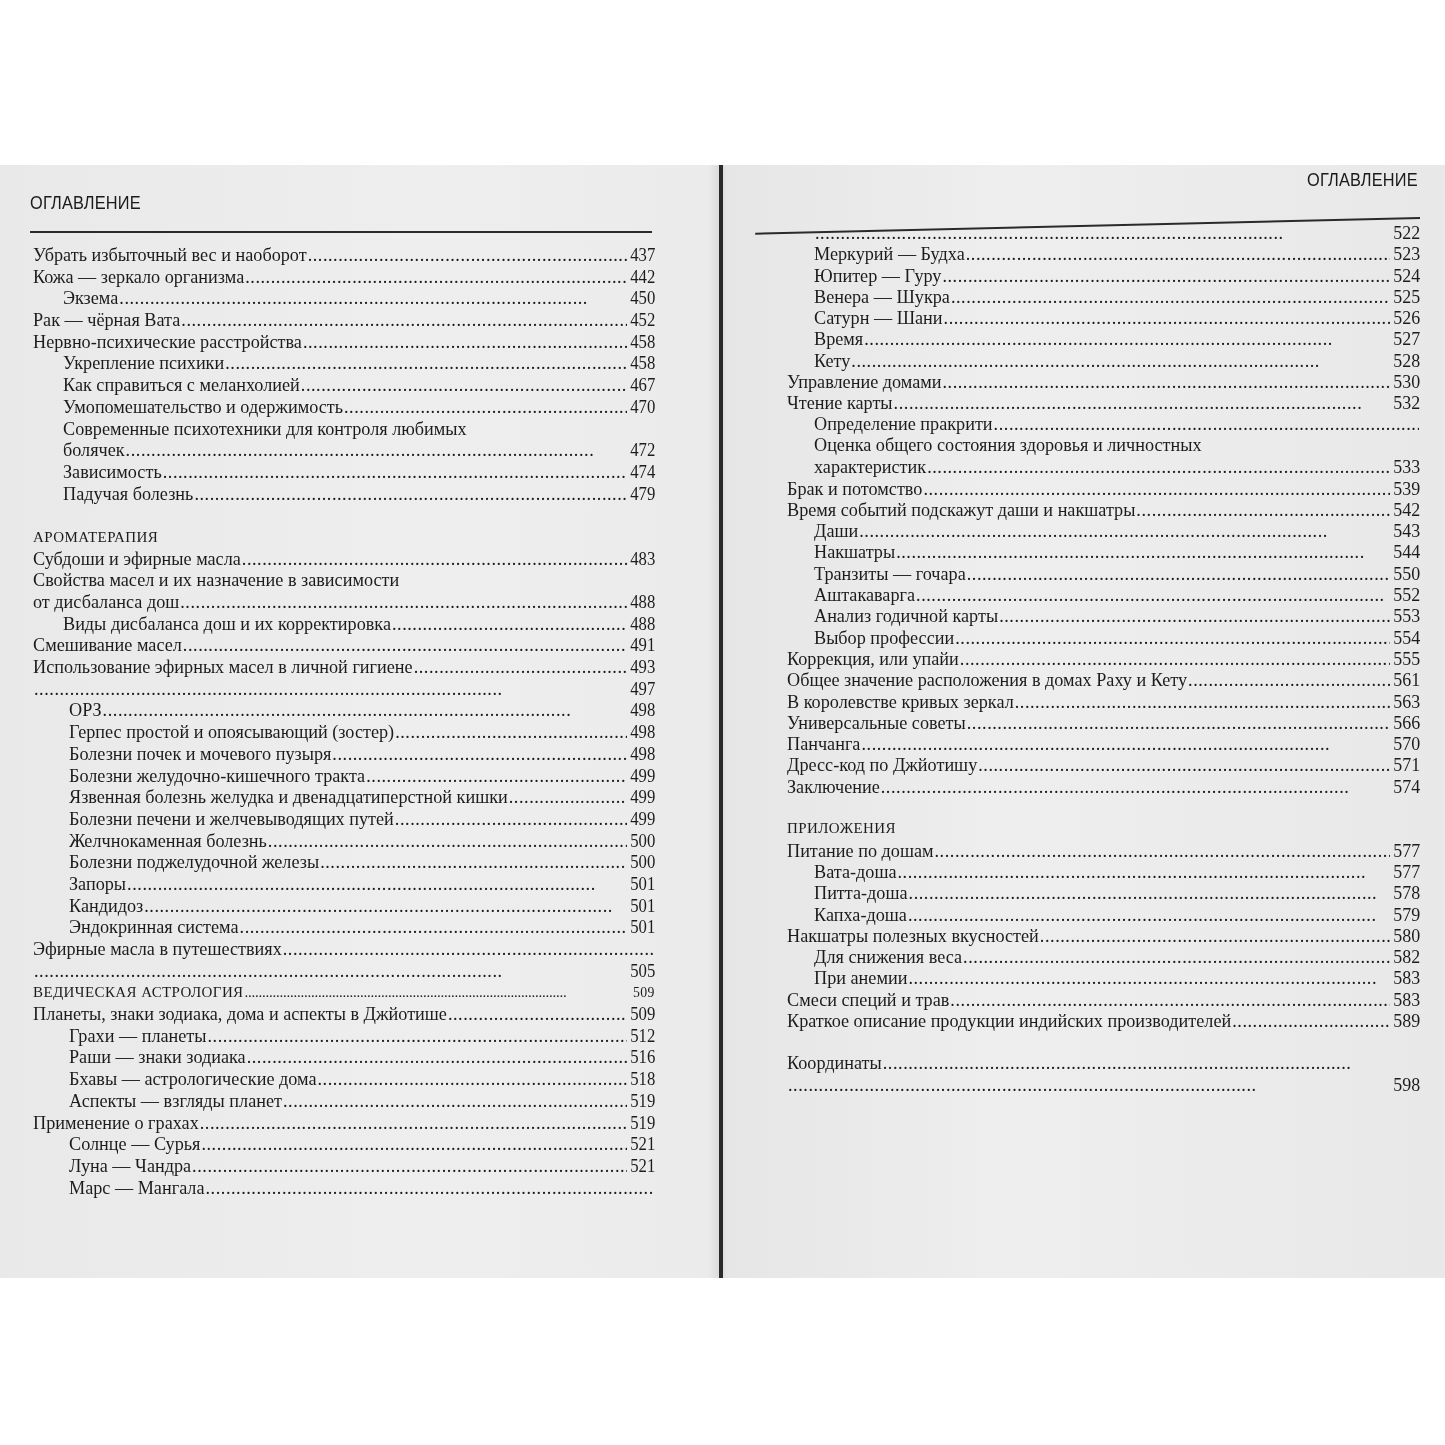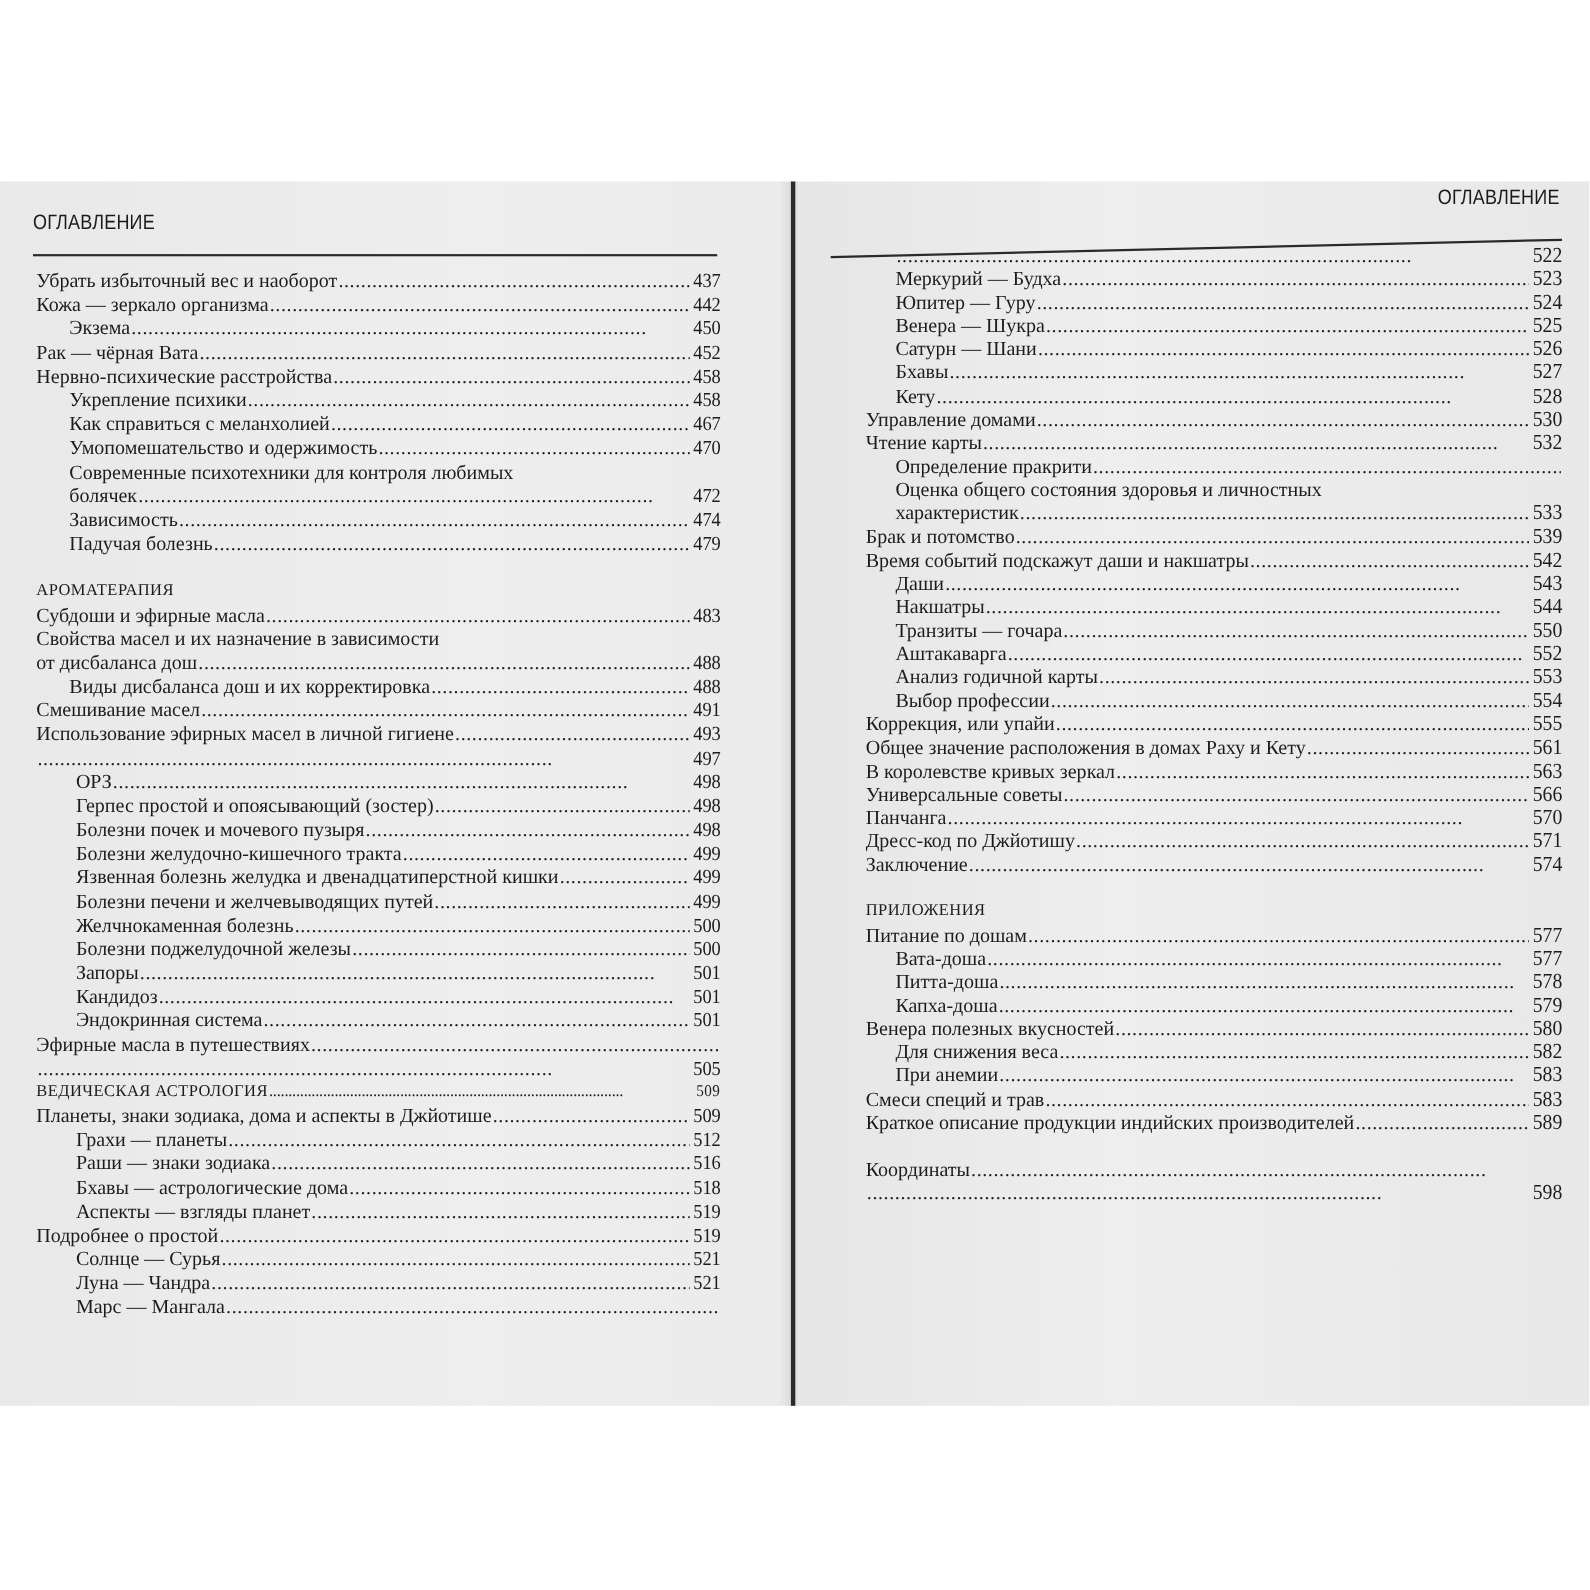--- a/index.html
+++ b/index.html
@@ -257,21 +257,21 @@
         <span class="title">Бхавы — астрологические дома</span>
         <span class="leader"></span>
         <span class="pg">518</span>
       </li>
       <li class="entry sub2">
         <span class="title">Аспекты — взгляды планет</span>
         <span class="leader"></span>
         <span class="pg">519</span>
       </li>
       <li class="entry">
-        <span class="title">Подробнее о простой</span>
+        <span class="title">Применение о грахах</span>
         <span class="leader"></span>
         <span class="pg">519</span>
       </li>
       <li class="entry sub2">
         <span class="title">Солнце — Сурья</span>
         <span class="leader"></span>
         <span class="pg">521</span>
       </li>
       <li class="entry sub2">
         <span class="title">Луна — Чандра</span>
@@ -311,21 +311,21 @@
         <span class="title">Венера — Шукра</span>
         <span class="leader"></span>
         <span class="pg">525</span>
       </li>
       <li class="entry sub">
         <span class="title">Сатурн — Шани</span>
         <span class="leader"></span>
         <span class="pg">526</span>
       </li>
       <li class="entry sub">
-        <span class="title">Бхавы</span>
+        <span class="title">Время</span>
         <span class="leader"></span>
         <span class="pg">527</span>
       </li>
       <li class="entry sub">
         <span class="title">Кету</span>
         <span class="leader"></span>
         <span class="pg">528</span>
       </li>
       <li class="entry">
         <span class="title">Управление домами</span>
@@ -447,21 +447,21 @@
         <span class="title">Питта-доша</span>
         <span class="leader"></span>
         <span class="pg">578</span>
       </li>
       <li class="entry sub">
         <span class="title">Капха-доша</span>
         <span class="leader"></span>
         <span class="pg">579</span>
       </li>
       <li class="entry">
-        <span class="title">Венера полезных вкусностей</span>
+        <span class="title">Накшатры полезных вкусностей</span>
         <span class="leader"></span>
         <span class="pg">580</span>
       </li>
       <li class="entry sub">
         <span class="title">Для снижения веса</span>
         <span class="leader"></span>
         <span class="pg">582</span>
       </li>
       <li class="entry sub">
         <span class="title">При анемии</span>

